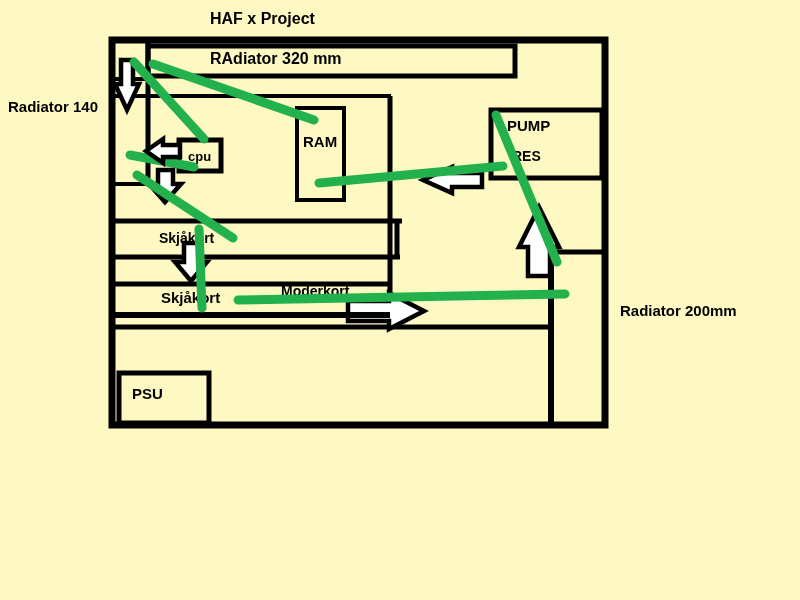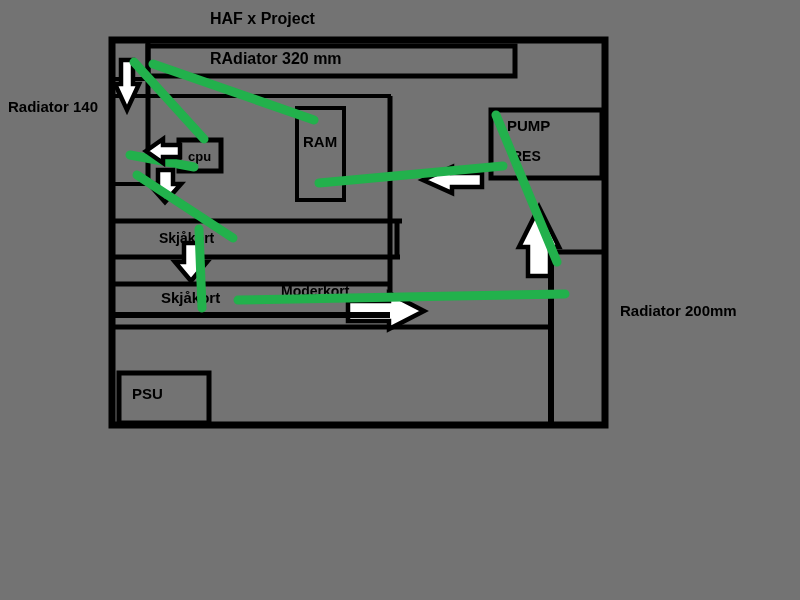--- a/index.html
+++ b/index.html
@@ -1,19 +1,19 @@
 <!DOCTYPE html>
 <html><head>
 <meta charset="utf-8">
 <style>
   html,body{margin:0;padding:0;background:#ffffff;}
   .stage{
     position:relative;
     width:800px;height:600px;
-    background:#737373;
+    background:#fef9c3;
     overflow:hidden;
     font-family:"Liberation Sans", sans-serif;
   }
   svg text{
     font-family:"Liberation Sans","DejaVu Sans",sans-serif;
     font-weight:bold;
     fill:#000;
   }
 </style>
 </head>

